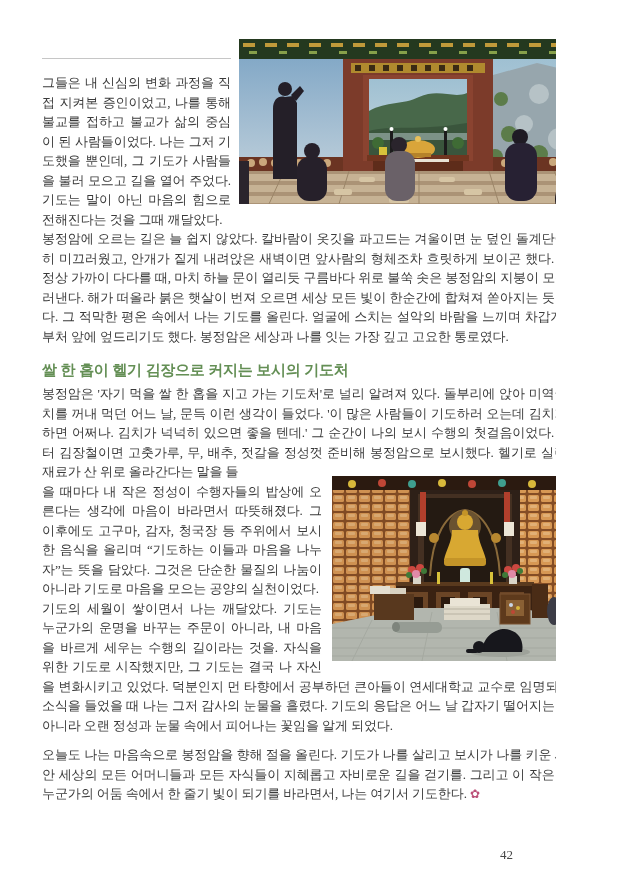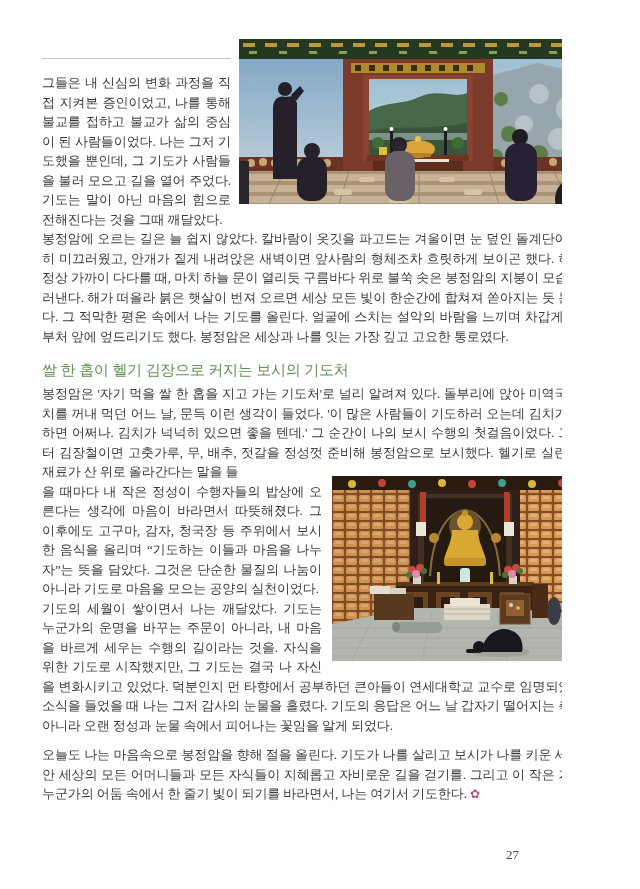--- a/index.html
+++ b/index.html
@@ -3,21 +3,20 @@
 <meta charset="utf-8">
 <style>
   html,body { margin:0; padding:0; background:#ffffff; }
   .page {
     position:relative;
     width:556px; height:889px;
     background:#ffffff;
     font-family:"Liberation Serif", serif;
     color:#3a3a3a;
     overflow:hidden;
-    padding-left:6px;
   }
   .content { position:absolute; left:42px; top:39px; width:555px; }
 
   .photo { float:right; display:block; }
   .photo svg { display:block; }
   .photo-top { width:358px; height:165px; margin:0 0 13px 8px; }
   .photo-altar { width:265px; height:185px; margin:-6px 0 10px 10px; }
 
   .top-rule { height:1px; background:#c6c6c6; overflow:hidden; margin-top:19px; }
 
@@ -29,21 +28,21 @@
     word-break:break-all;
     letter-spacing:-0.1px;
   }
   p.first { margin-top:14px; }
 
   h2.section {
     margin:14px 0 4px 0;
     font-family:"Liberation Sans", sans-serif;
     font-size:15px;
     line-height:20px;
-    font-weight:400;
+    font-weight:700;
     color:#648f55;
     letter-spacing:-0.3px;
   }
 
   .wrap2 { overflow:visible; }
 
   p.last { margin-top:10px; }
 
   .endmark { color:#bb5078; font-size:12px; }
 
@@ -347,14 +346,14 @@
       </span>
 
       <p class="body">을 때마다 내 작은 정성이 수행자들의 밥상에 오른다는 생각에 마음이 바라면서 따뜻해졌다. 그 이후에도 고구마, 감자, 청국장 등 주위에서 보시한 음식을 올리며 “기도하는 이들과 마음을 나누자”는 뜻을 담았다. 그것은 단순한 물질의 나눔이 아니라 기도로 마음을 모으는 공양의 실천이었다.</p>
       <p class="body">기도의 세월이 쌓이면서 나는 깨달았다. 기도는 누군가의 운명을 바꾸는 주문이 아니라, 내 마음을 바르게 세우는 수행의 길이라는 것을. 자식을 위한 기도로 시작했지만, 그 기도는 결국 나 자신을 변화시키고 있었다. 덕분인지 먼 타향에서 공부하던 큰아들이 연세대학교 교수로 임명되었다는 소식을 들었을 때 나는 그저 감사의 눈물을 흘렸다. 기도의 응답은 어느 날 갑자기 떨어지는 축복이 아니라 오랜 정성과 눈물 속에서 피어나는 꽃임을 알게 되었다.</p>
     </div>
 
     <p class="body last"><span>오늘도 나는 마음속으로 봉정암을 향해 절을 올린다. 기도가 나를 살리고 보시가 나를 키운 세월 동안 세상의 모든 어머니들과 모든 자식들이 지혜롭고 자비로운 길을 걷기를. 그리고 이 작은 기도가 누군가의 어둠 속에서 한 줄기 빛이 되기를 바라면서, 나는 여기서 기도한다.</span> <span class="endmark">✿</span></p>
 
   </div>
 
-  <div class="pageno">27</div>
+  <div class="pageno">42</div>
 </div>
 
 </body></html>

